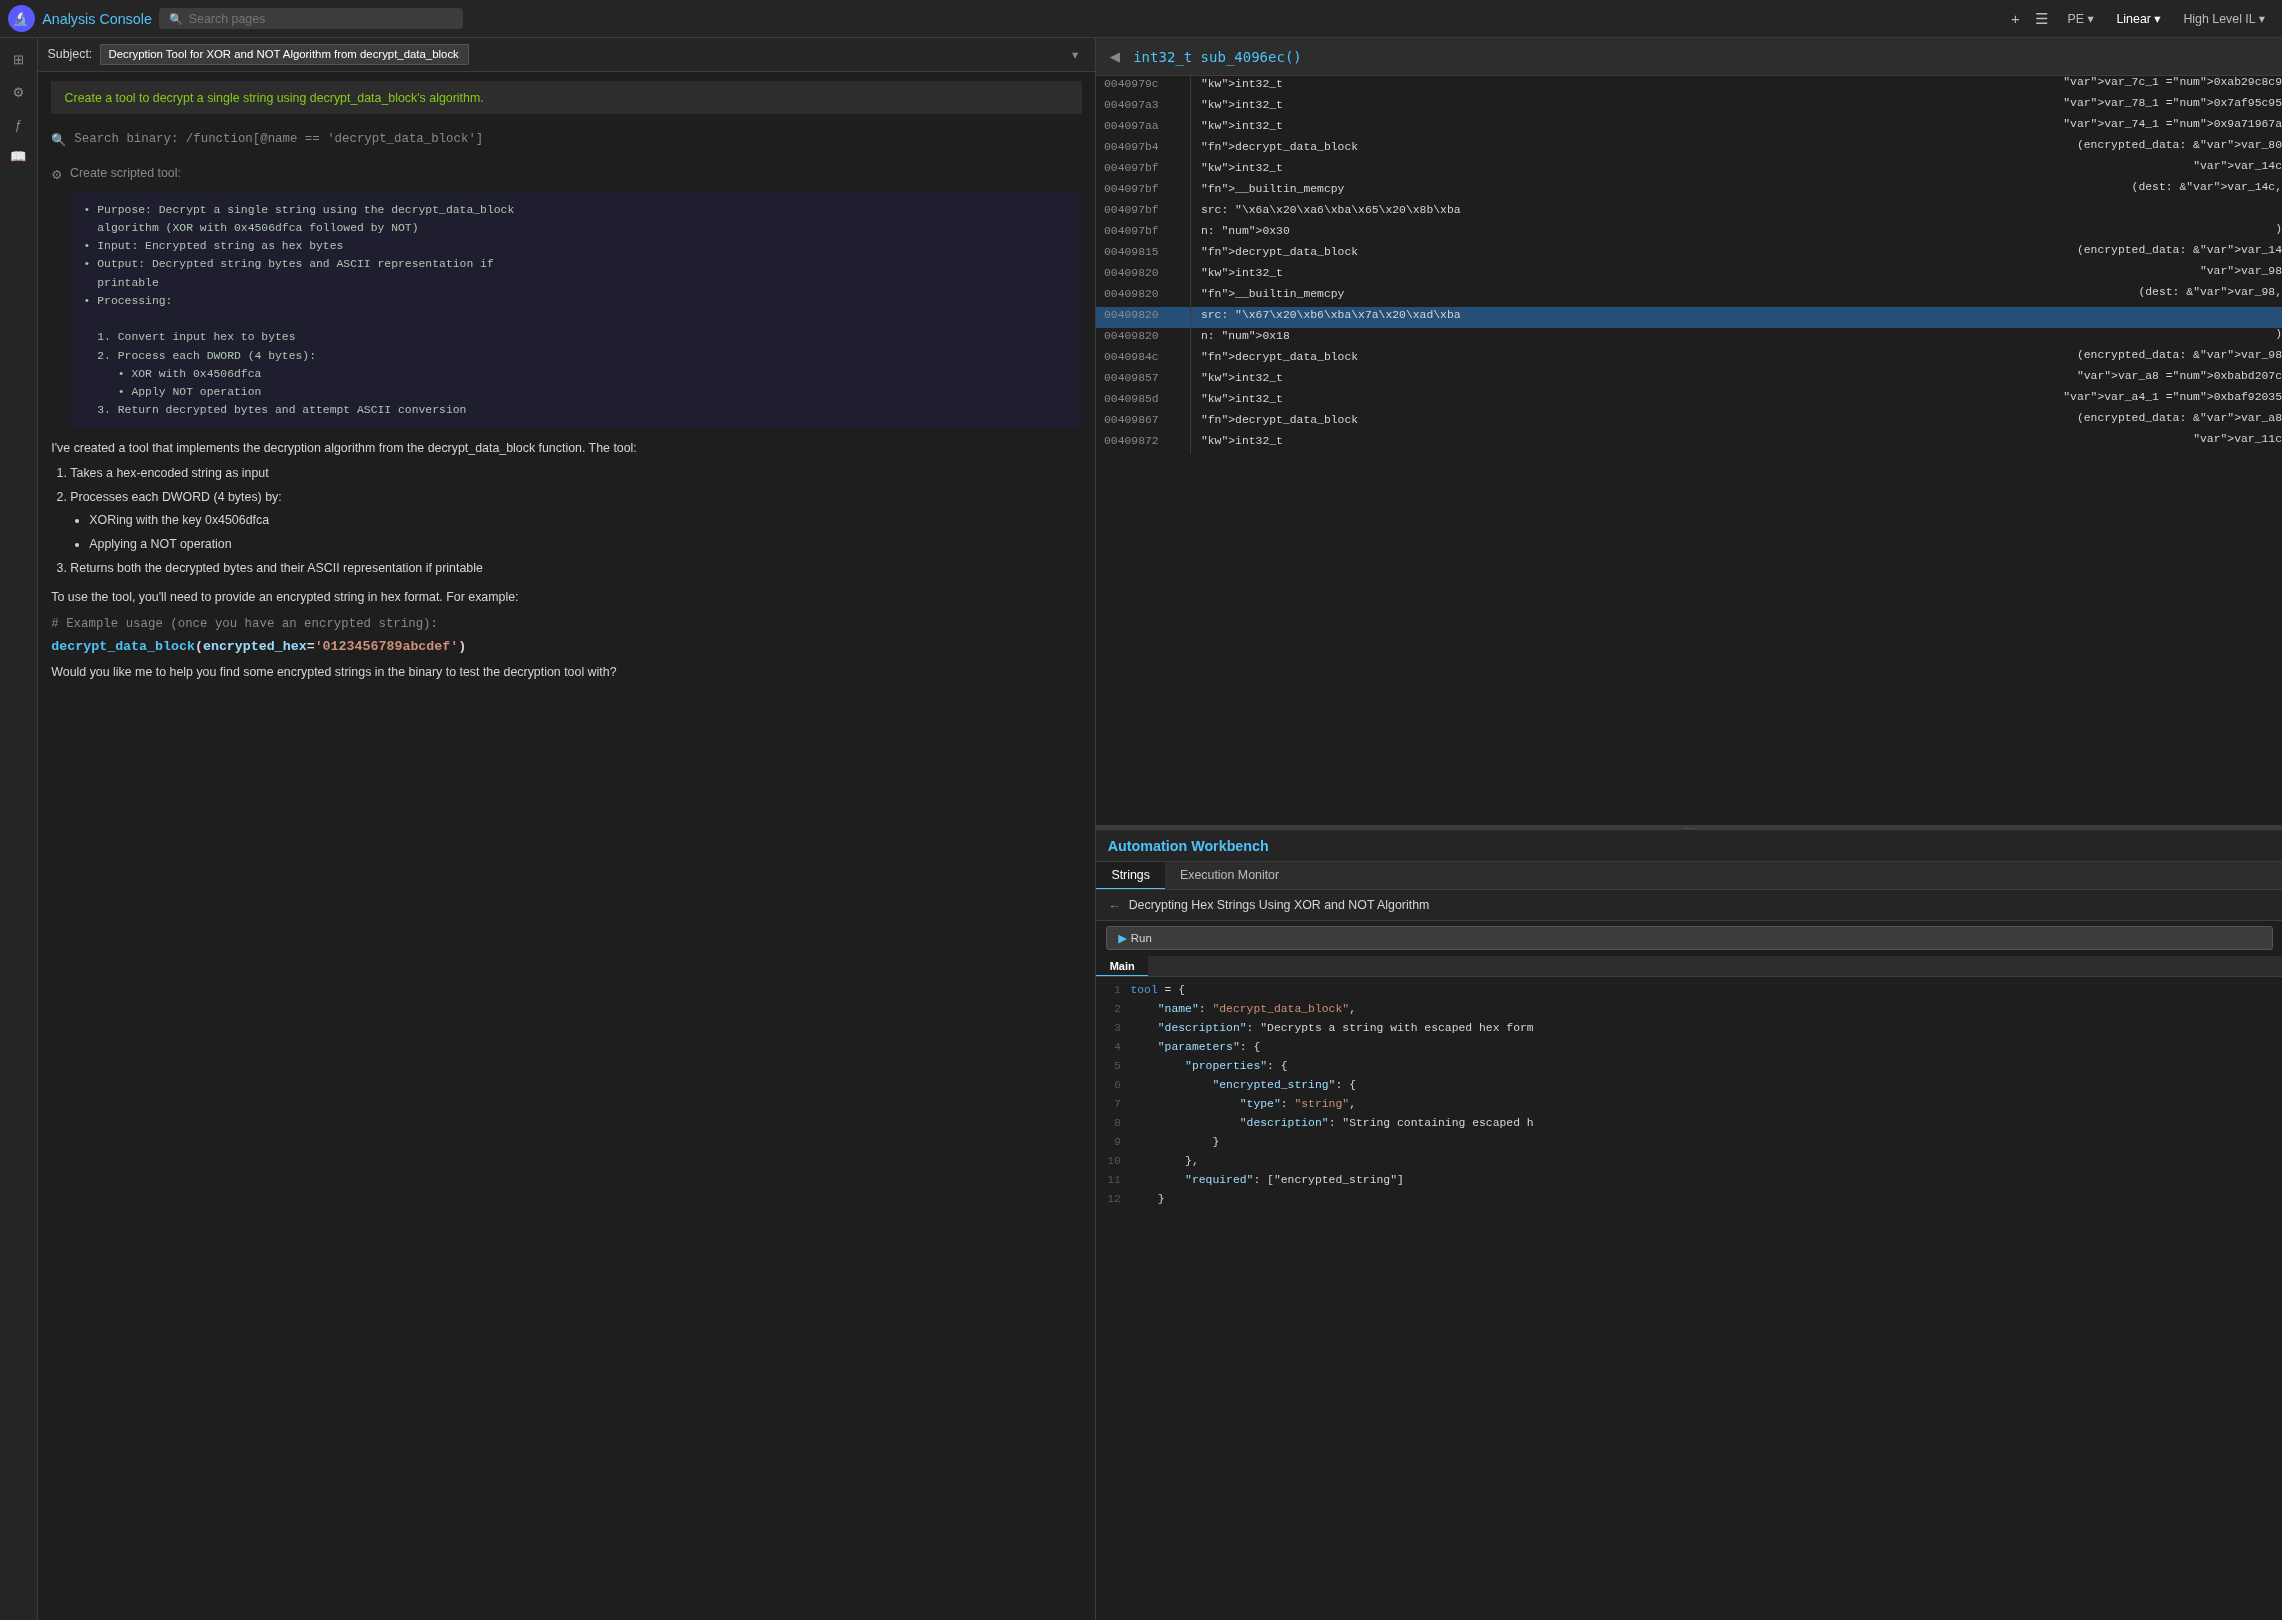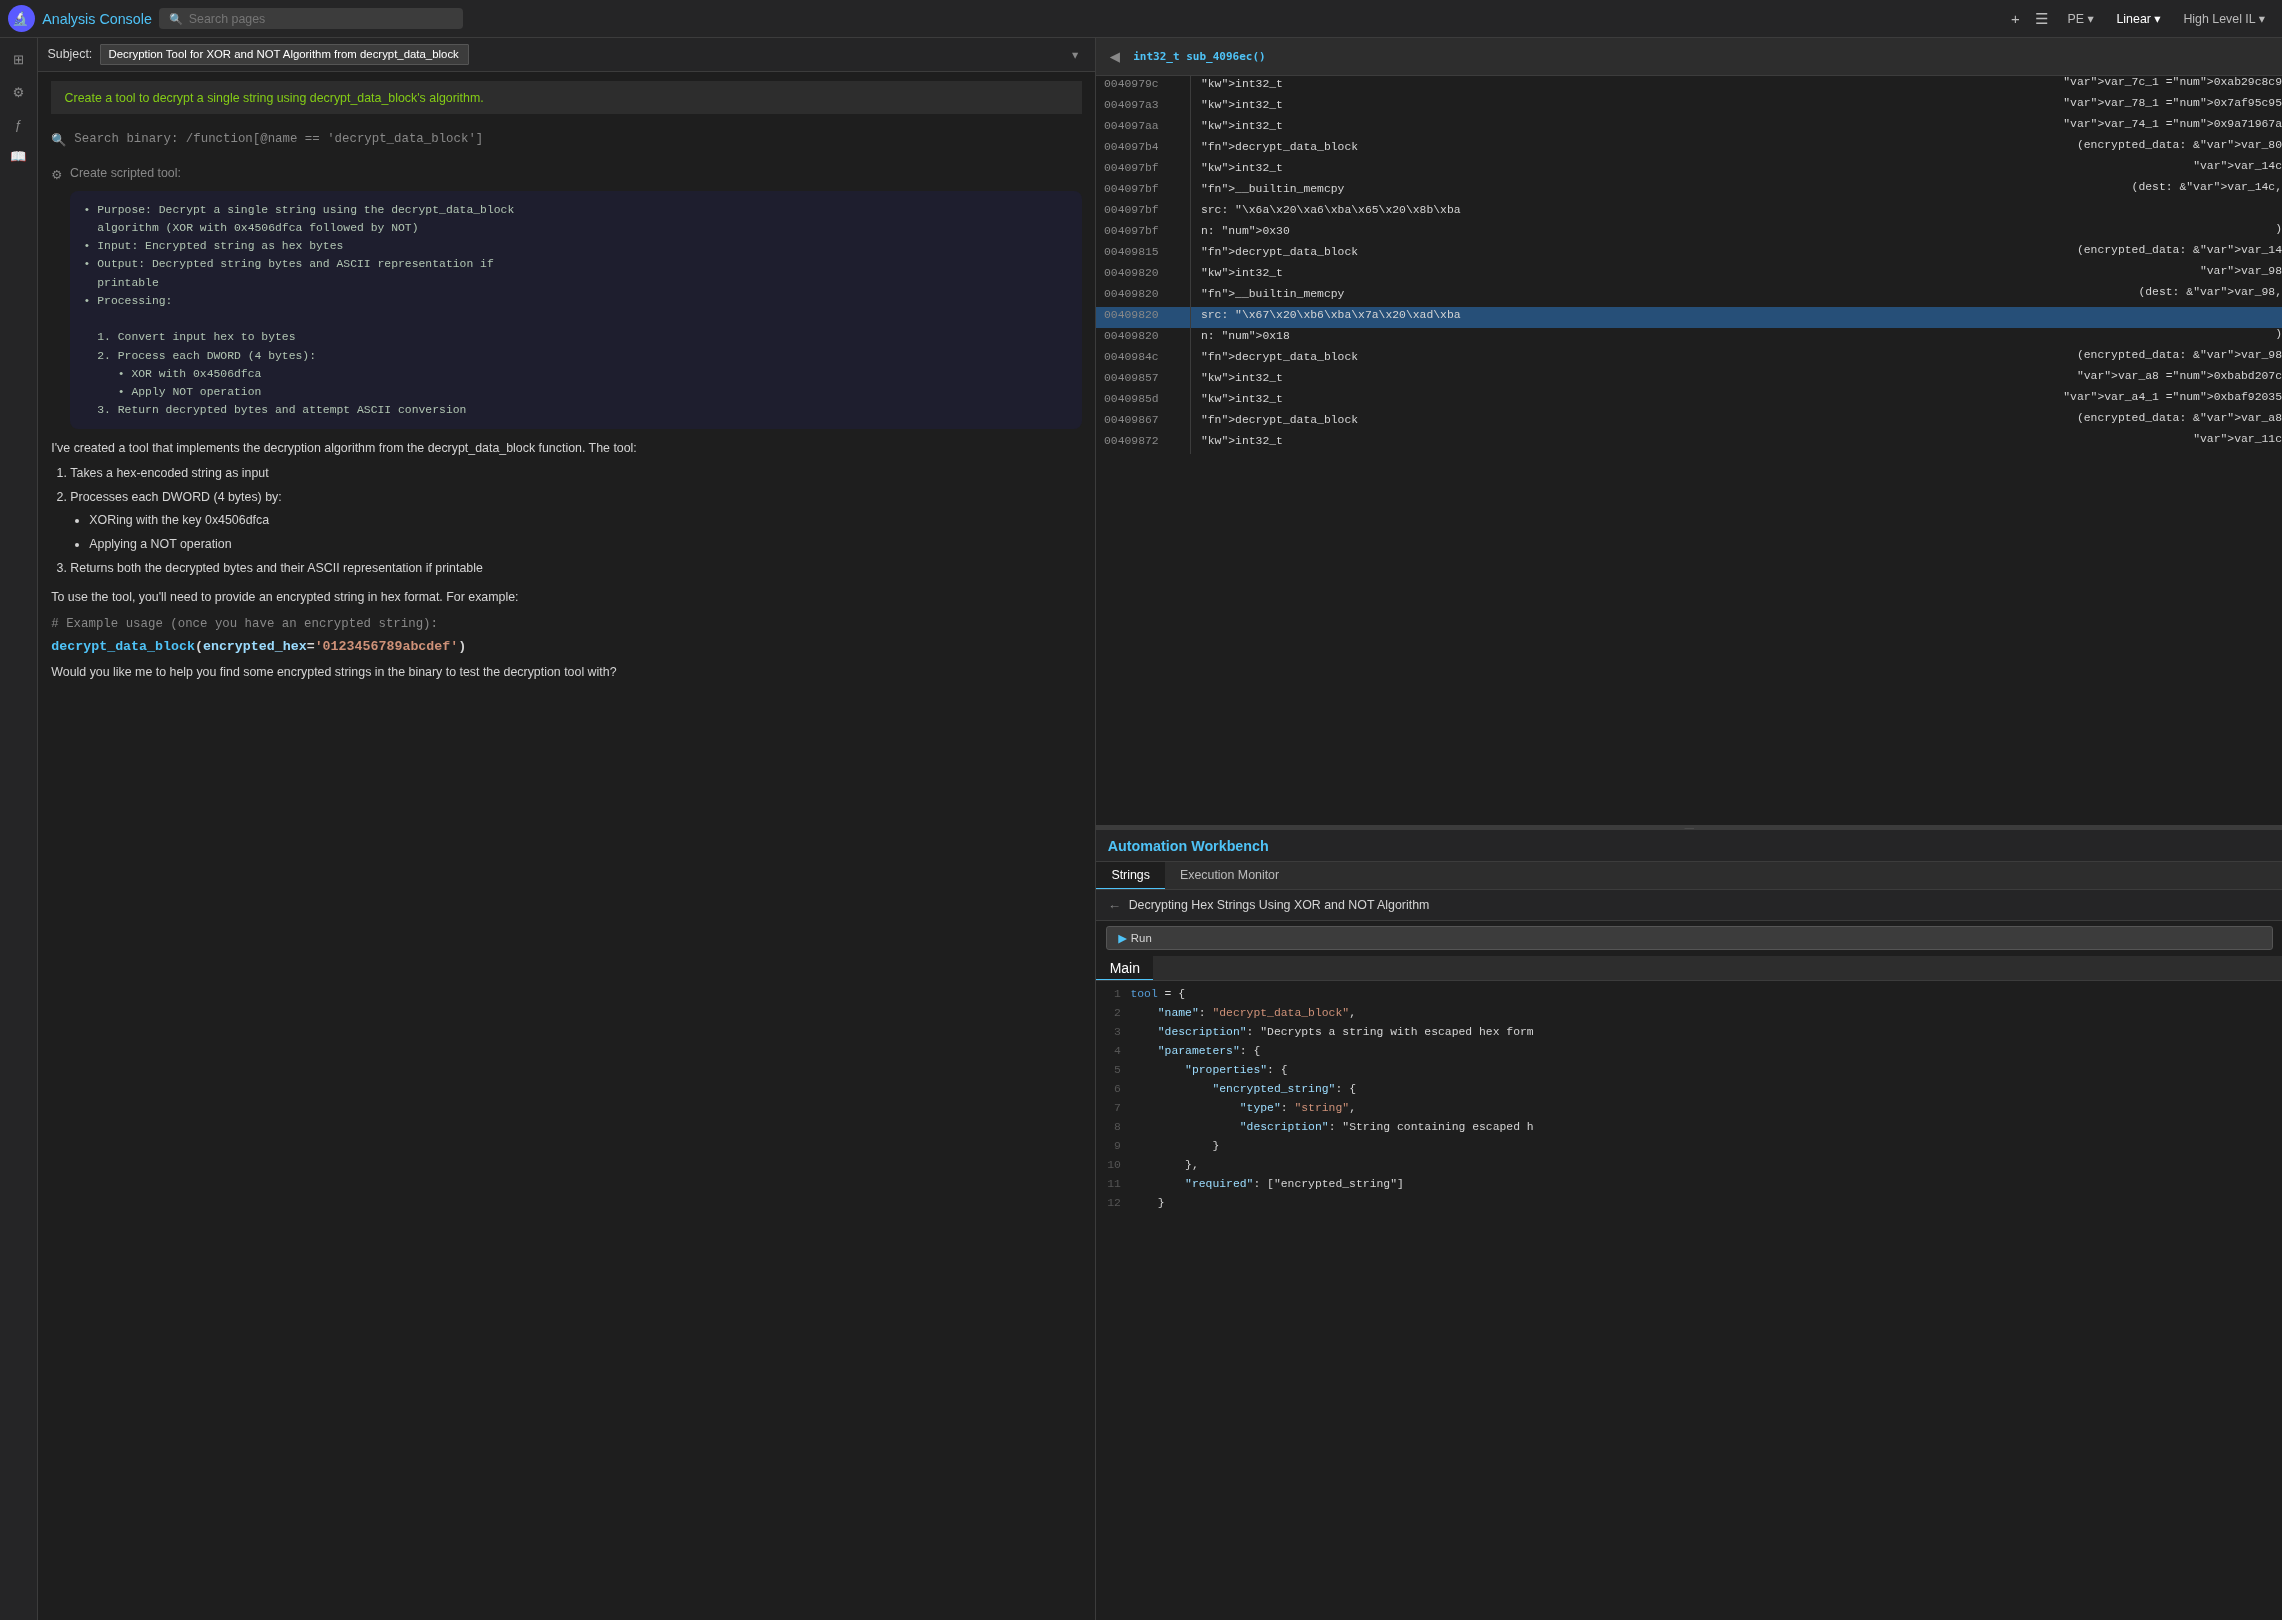--- a/index.html
+++ b/index.html
@@ -71,21 +71,21 @@
       height: 38px;
       padding: 0 7.6px;
       gap: 7.6px;
       flex-shrink: 0;
     }
     .disasm-nav-btn {
       background: none; border: none; color: #888;
       font-size: 13.3px; cursor: pointer; padding: 1.9px 5.7px;
     }
     .disasm-func {
-      color: #4fc3f7; font-size: 11px; font-family: monospace; font-weight: bold;
+      color: #4fc3f7; font-size: 14px; font-family: monospace;
     }
     .view-tab {
       background: none; border: none;
       color: #bbb; font-size: 12.4px;
       cursor: pointer; padding: 3.8px 9.5px;
       display: flex; align-items: center; gap: 2.9px;
     }
     .view-tab.active { color: #fff; }
 
     
@@ -331,22 +331,22 @@
       margin: 5.7px 9.5px;
     }
     .run-btn .play-icon { color: #4fc3f7; }
     .code-tabs {
       display: flex;
       background: #2d2d2d;
       border-bottom: 1px solid #3c3c3c;
     }
     .code-tab {
       padding: 3.8px 13.3px;
-      font-size: 14px; color: #bbb;
-      cursor: pointer; background: none; border: none;
+      font-size: 11px; color: #bbb;
+      cursor: pointer; background: none; border: none; font-weight: bold;
     }
     .code-tab.active {
       background: #1e1e1e; color: #fff;
       border-bottom: 1.9px solid #4fc3f7;
     }
     .code-editor {
       flex: 1; overflow: auto;
       font-family: 'Courier New', monospace;
       font-size: 11.4px;
       background: #1e1e1e;

